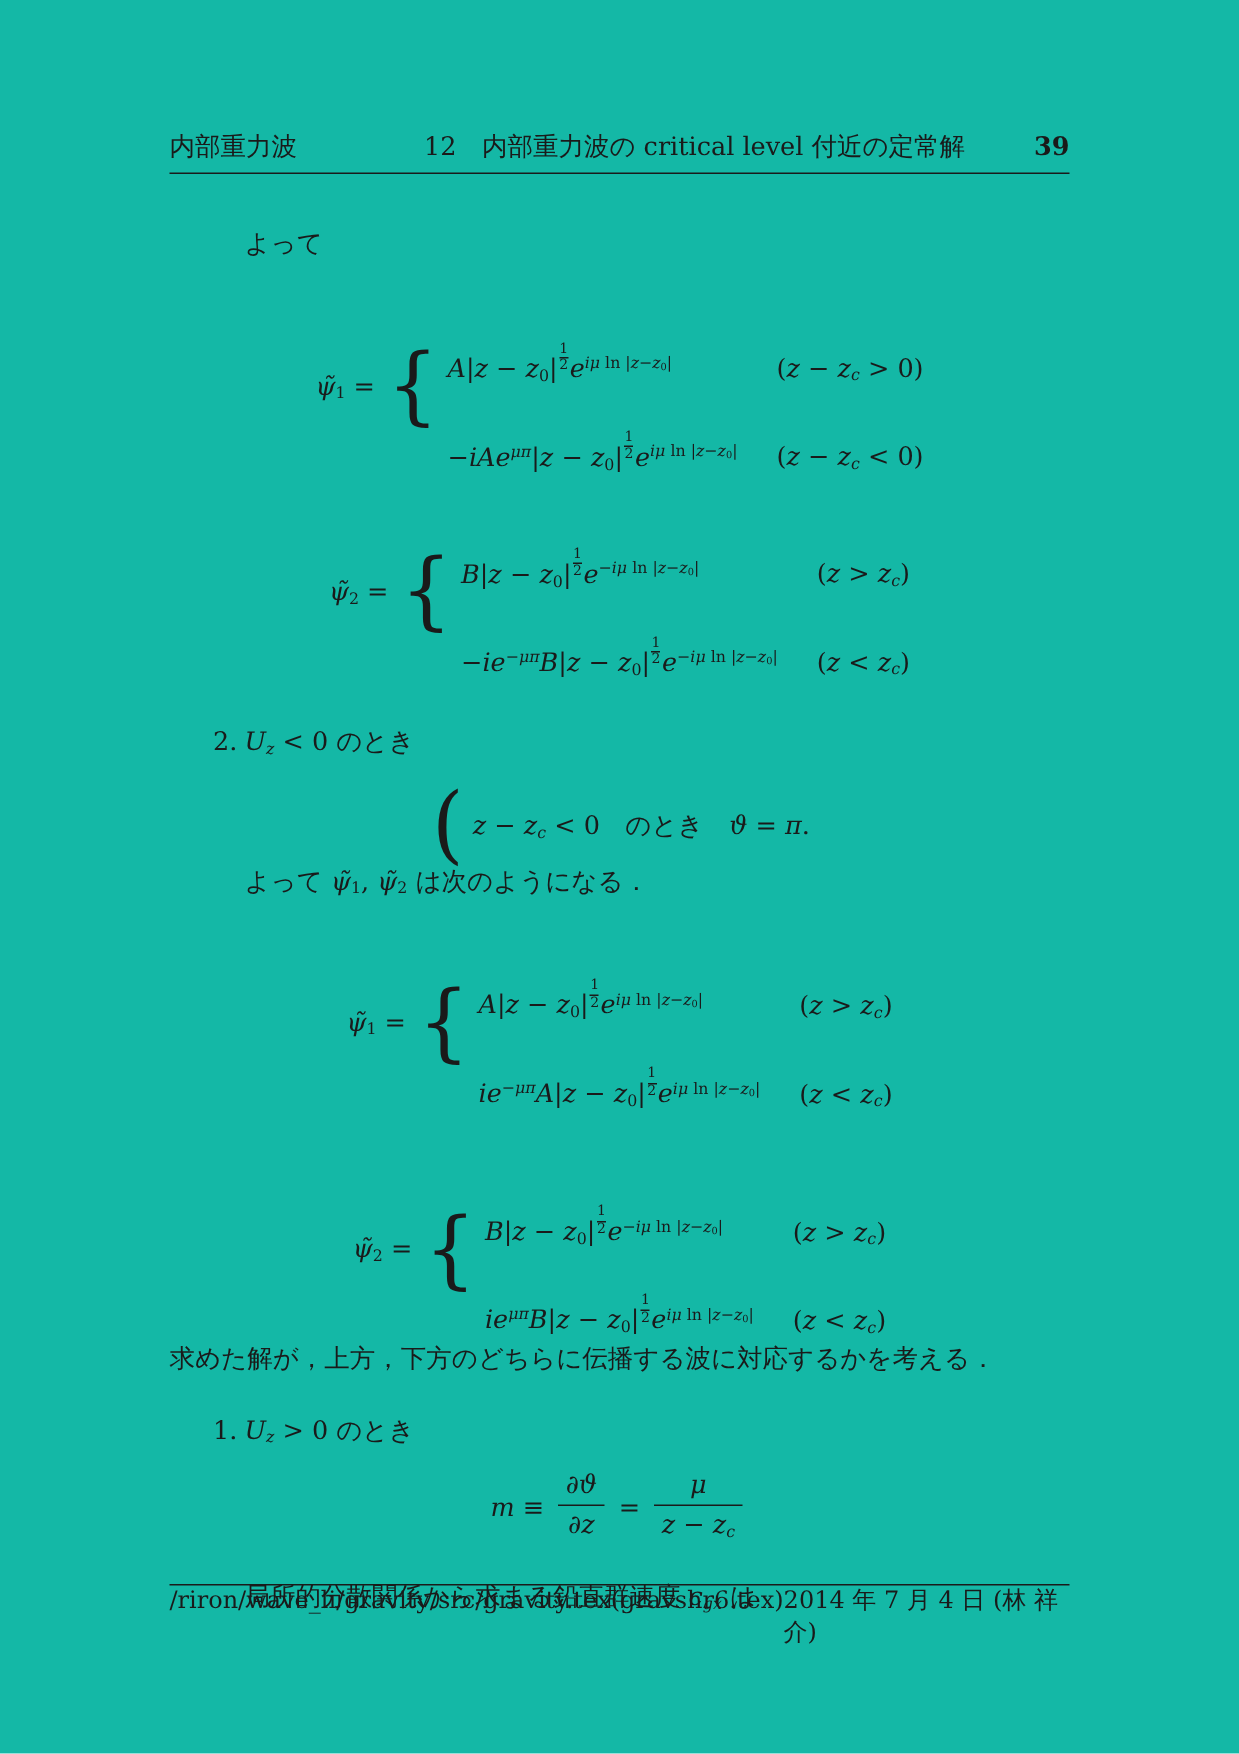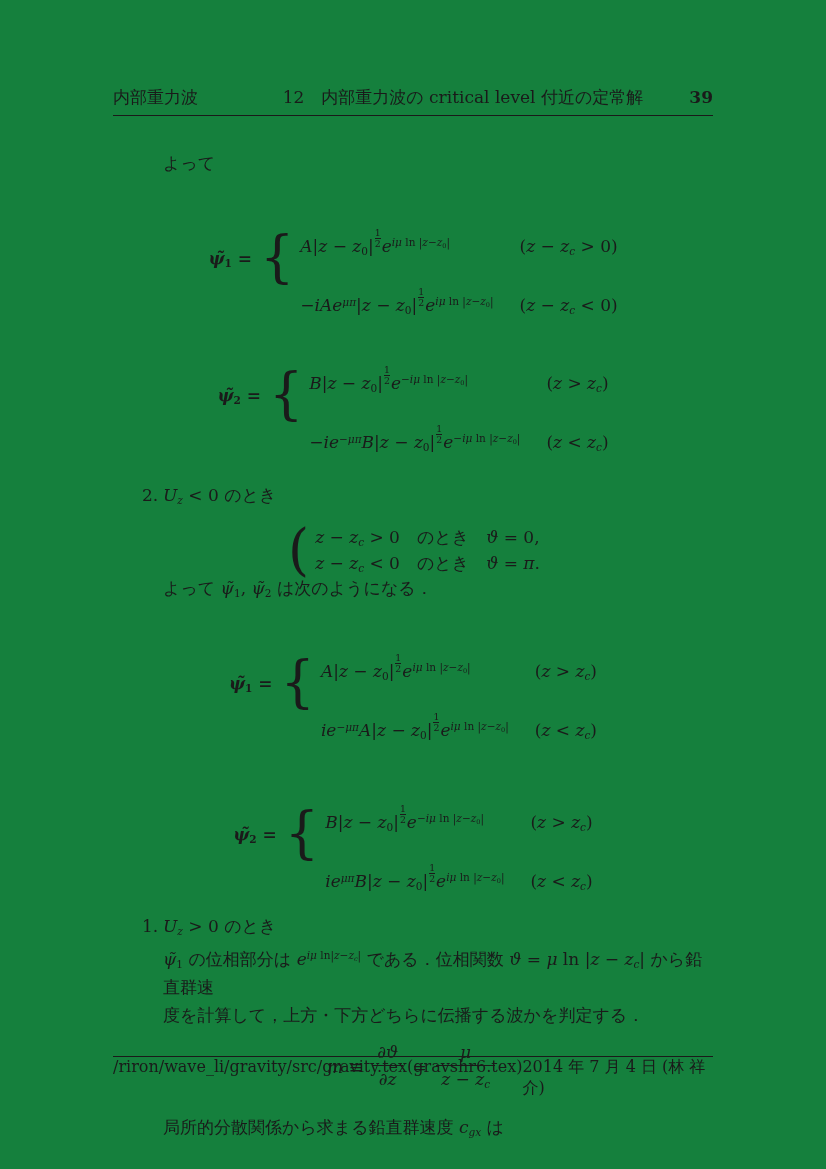--- a/index.html
+++ b/index.html
@@ -1,19 +1,19 @@
 <!DOCTYPE html>
 <html><head>
 <meta charset="utf-8">
 <style>
   html,body{margin:0;padding:0;background:#ffffff;}
   .page{
     position:relative;
     width:826px;height:1169px;
-    background:#15803d;color:#1a1a1a;
+    background:#14b8a6;color:#1a1a1a;
     font-family:"DejaVu Serif","Liberation Serif",serif;
     font-size:17px;
     box-sizing:border-box;
     padding:86px 113px 0 113px;
     overflow:hidden;
   }
   i{font-style:italic;}
   sup{font-size:0.62em;vertical-align:0.55em;line-height:0;}
   sub{font-size:0.62em;vertical-align:-0.25em;line-height:0;}
   
@@ -22,21 +22,21 @@
   .hdr .title{font-weight:400;margin-left:auto;}
   .hdr .pnum{font-weight:700;margin-left:46px;text-align:right;}
   .hdr-rule{border:none;border-top:1px solid #1a1a1a;margin:6px 0 0 0;}
   
   .p{line-height:26px;}
   .ind{margin-left:50px;}
   .li{display:flex;margin-left:29px;}
   .li .num{width:21px;flex:0 0 21px;}
   
   .eq{display:flex;justify-content:center;align-items:center;margin-top:24px;}
-  .eq .lhs{margin-right:6px;white-space:nowrap;font-weight:bold;}
+  .eq .lhs{margin-right:6px;white-space:nowrap;}
   .big-delim{font-size:54px;font-weight:300;line-height:0.9;margin:0 6px 0 2px;
              font-family:"DejaVu Serif",serif;transform:scaleY(1.05);display:inline-block;}
   .rows{display:grid;grid-template-columns:max-content max-content;column-gap:26px;row-gap:3px;align-items:baseline;}
   .rows .f{white-space:nowrap;}
   .rows .c{white-space:nowrap;margin-top:36px;}
   
   .fr{display:inline-block;vertical-align:middle;text-align:center;margin:0 4px;transform:translateY(-3px);}
   .fr .n{display:block;padding:0 5px 3px 5px;}
   .fr .d{display:block;border-top:1px solid #1a1a1a;padding:3px 5px 0 5px;}
   
@@ -85,21 +85,20 @@
   </div>
 
   <div class="p li" style="margin-top:30px">
     <span class="num">2.</span>
     <span><i>U<sub>z</sub></i> &lt; 0 のとき</span>
   </div>
 
   <div class="eq" style="margin-top:18px">
     <span class="big-delim">(</span>
     <span class="rows" style="grid-template-columns:max-content;">
-      <span class="f"><i>z</i> − <i>z<sub>c</sub></i> &gt; 0　のとき　<i>ϑ</i> = 0,</span>
       <span class="f"><i>z</i> − <i>z<sub>c</sub></i> &lt; 0　のとき　<i>ϑ</i> = <i>π</i>.</span>
     </span>
   </div>
 
   <div class="p ind" style="">よって <i>ψ̃</i><sub>1</sub>, <i>ψ̃</i><sub>2</sub> は次のようになる．</div>
 
   <div class="eq" style="margin-top:24px">
     <span class="lhs"><i>ψ̃</i><sub>1</sub> =</span>
     <span class="big-delim">{</span>
     <span class="rows">
@@ -114,28 +113,25 @@
     <span class="lhs"><i>ψ̃</i><sub>2</sub> =</span>
     <span class="big-delim">{</span>
     <span class="rows">
       <span class="f"><i>B</i>|<i>z</i> − <i>z</i><sub>0</sub>|<span class="sfr"><span class="n">1</span><span class="d">2</span></span><i>e</i><sup>−<i>iμ</i> ln |<i>z</i>−<i>z</i><sub>0</sub>|</sup></span>
       <span class="c">(<i>z</i> &gt; <i>z<sub>c</sub></i>)</span>
       <span class="f"><i>ie</i><sup><i>μπ</i></sup><i>B</i>|<i>z</i> − <i>z</i><sub>0</sub>|<span class="sfr"><span class="n">1</span><span class="d">2</span></span><i>e</i><sup><i>iμ</i> ln |<i>z</i>−<i>z</i><sub>0</sub>|</sup></span>
       <span class="c">(<i>z</i> &lt; <i>z<sub>c</sub></i>)</span>
     </span>
   </div>
 
+  <div class="p" style="margin-top:2px">求めた解が，上方，下方のどちらに伝播する波に対応するかを考える．</div>
 
   <div class="p li" style="margin-top:22px">
     <span class="num">1.</span>
     <span><i>U<sub>z</sub></i> &gt; 0 のとき</span>
-  </div>
-  <div class="p ind" style="margin-top:6px;line-height:28px">
-    <span style="display:block"><i>ψ̃</i><sub>1</sub> の位相部分は <i>e</i><sup><i>iμ</i> ln|<i>z</i>−<i>z<sub>c</sub></i>|</sup> である．位相関数 <i>ϑ</i> = <i>μ</i> ln |<i>z</i> − <i>z<sub>c</sub></i>| から鉛直群速</span>
-    <span style="display:block">度を計算して，上方・下方どちらに伝播する波かを判定する．</span>
   </div>
 
 
   <div class="eq" style="margin-top:16px">
     <span><i>m</i> ≡ <span class="fr"><span class="n"><i>∂ϑ</i></span><span class="d"><i>∂z</i></span></span> = <span class="fr"><span class="n"><i>μ</i></span><span class="d"><i>z</i> − <i>z<sub>c</sub></i></span></span></span>
   </div>
 
   <div class="p ind" style="margin-top:22px">局所的分散関係から求まる鉛直群速度 <i>c<sub>gx</sub></i> は</div>
 
   <div class="ftr">

